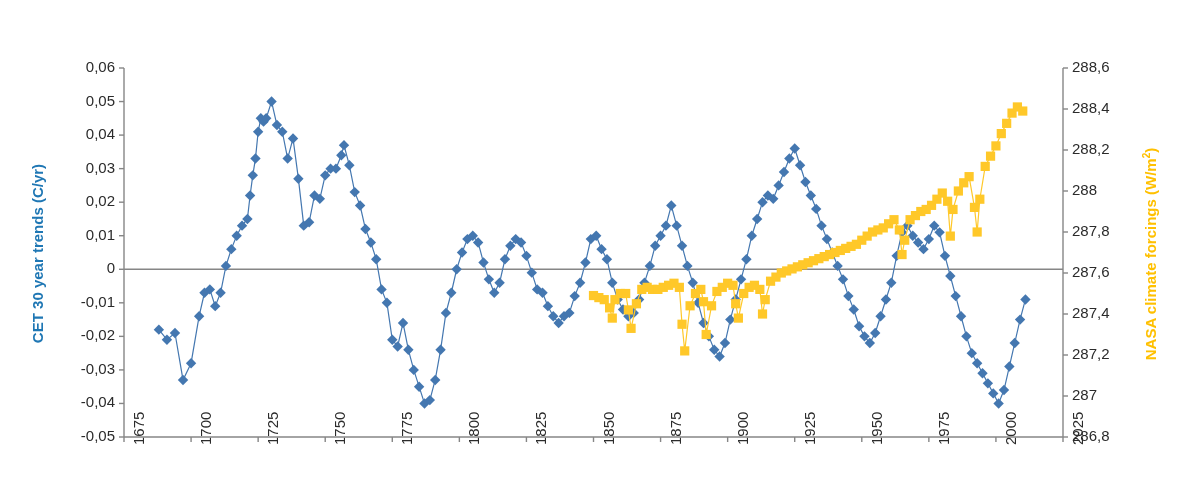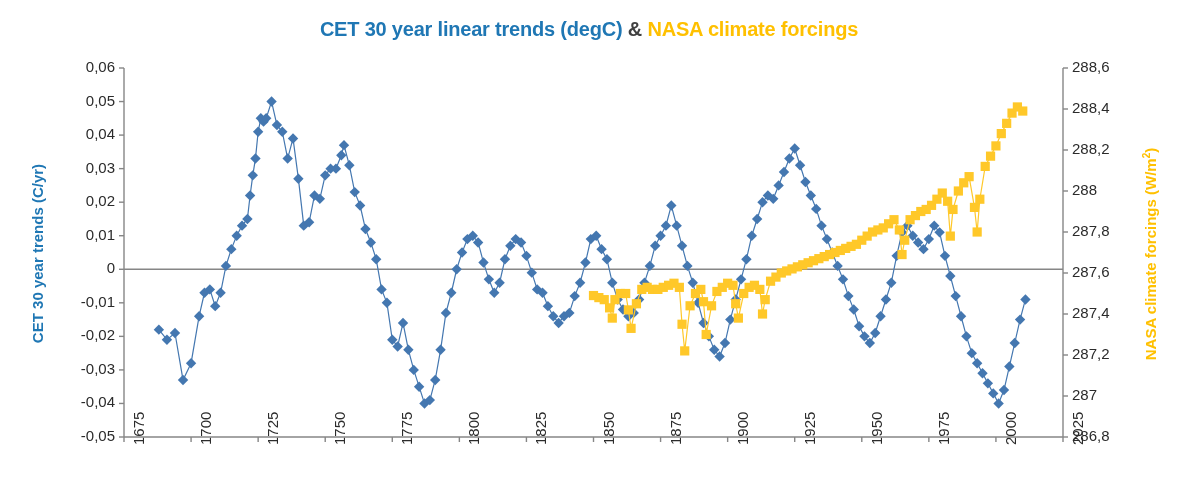--- a/index.html
+++ b/index.html
@@ -50,23 +50,20 @@
   }
 
   
   #plot-svg{position:absolute;left:0;top:0;}
 </style>
 </head>
 <body>
 
 <div id="chart-root">
 
-  <div id="chart-title">
-    <span class="t-blue">CET 30 year linear trends (degC)</span><span class="t-amp"> &amp; </span><span class="t-yellow">NASA climate forcings</span>
-  </div>
 
   <div id="y-left-title" class="axis-title">CET 30 year trends (C/yr)</div>
 
   <div id="y-right-title" class="axis-title"><span>NASA climate forcings (W/m</span><sup>2</sup><span>)</span></div>
 
   <div id="ticks-left">
       <div class="ytick-left" style="top: 58px;">0,06</div>
       <div class="ytick-left" style="top: 91.5455px;">0,05</div>
       <div class="ytick-left" style="top: 125.091px;">0,04</div>
       <div class="ytick-left" style="top: 158.636px;">0,03</div>

